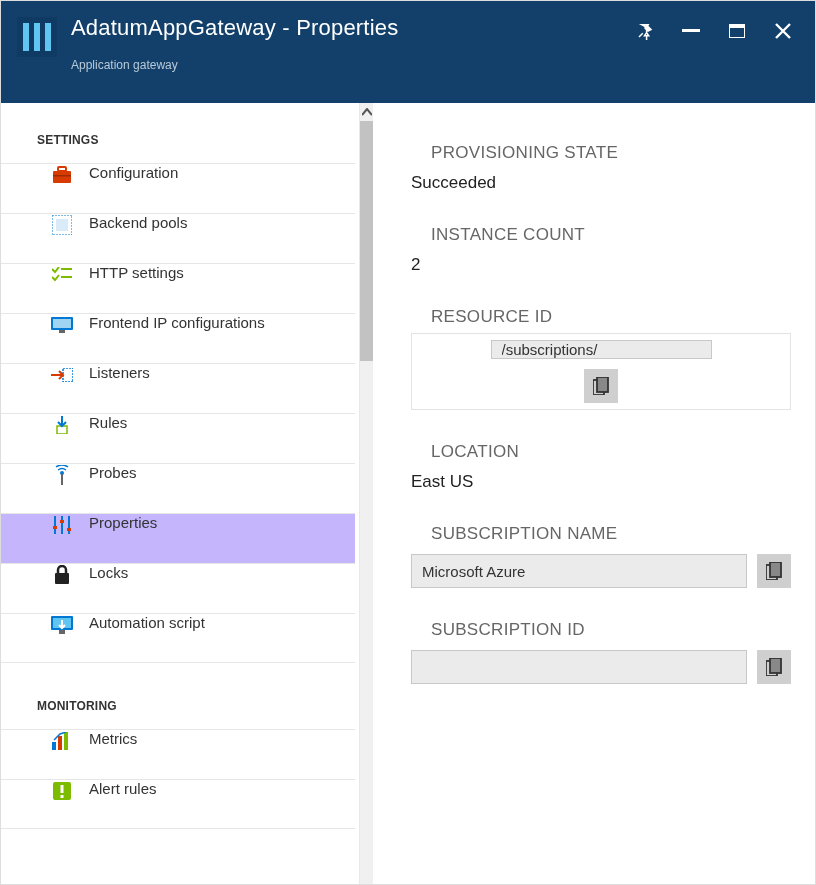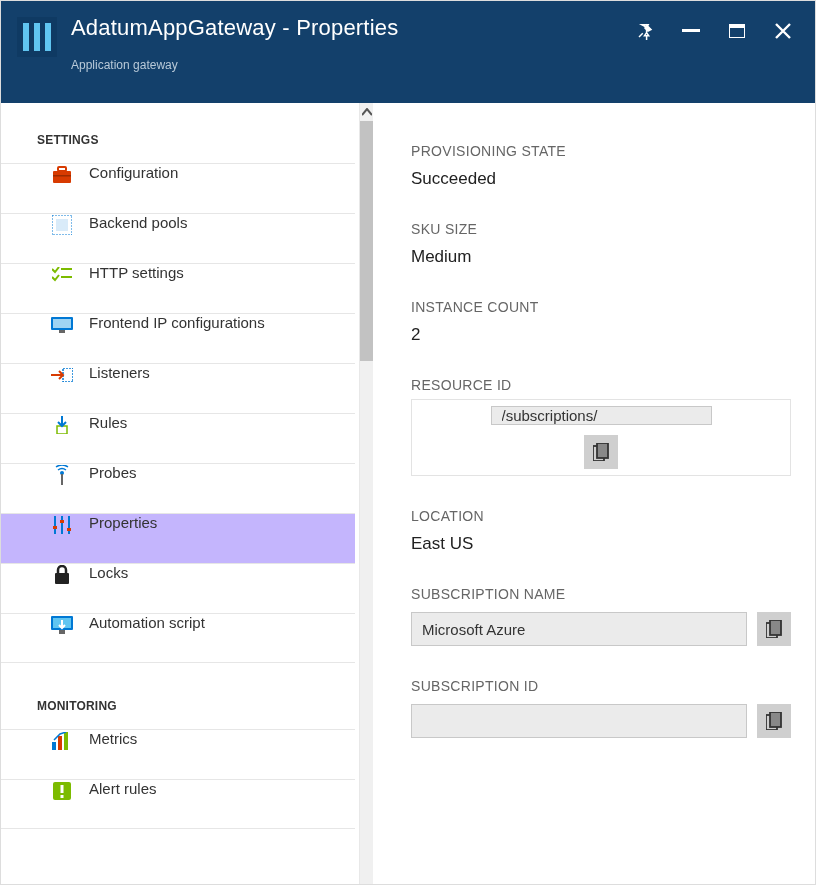--- a/index.html
+++ b/index.html
@@ -87,25 +87,26 @@
   }
   .section-gap { height: 36px; }
 
   .content {
     flex: 1;
     padding: 40px 24px 0 38px;
     overflow: hidden;
   }
   .prop-block { margin-bottom: 32px; }
   .prop-label {
-    font-size: 14px;
+    font-size: 17px;
     color: #666;
     letter-spacing: .3px;
     margin-bottom: 10px;
     text-transform: uppercase;
+    margin-left: 20px;
   }
   .prop-value {
     font-size: 17px;
     color: #222;
   }
   .field-row {
     display: flex;
     gap: 10px;
     align-items: center;
     border: 1px solid #e3e3e3;
@@ -333,24 +334,20 @@
     </div>
   </div>
 
   <div class="content">
 
     <div class="prop-block">
       <div class="prop-label">PROVISIONING STATE</div>
       <div class="prop-value">Succeeded</div>
     </div>
 
-    <div class="prop-block">
-      <div class="prop-label">SKU SIZE</div>
-      <div class="prop-value">Medium</div>
-    </div>
 
     <div class="prop-block">
       <div class="prop-label">INSTANCE COUNT</div>
       <div class="prop-value">2</div>
     </div>
 
     <div class="prop-block">
       <div class="prop-label">RESOURCE ID</div>
       <div class="field-row">
         <input class="ro-input" readonly="" value="/subscriptions/" style="">

